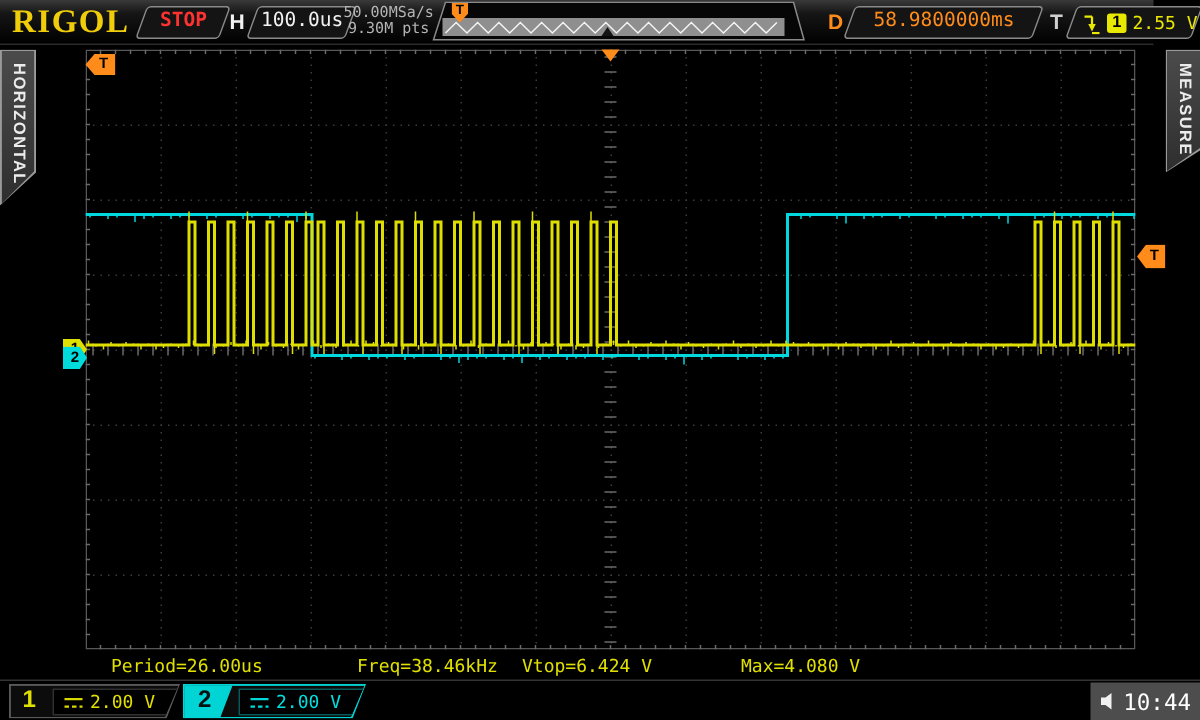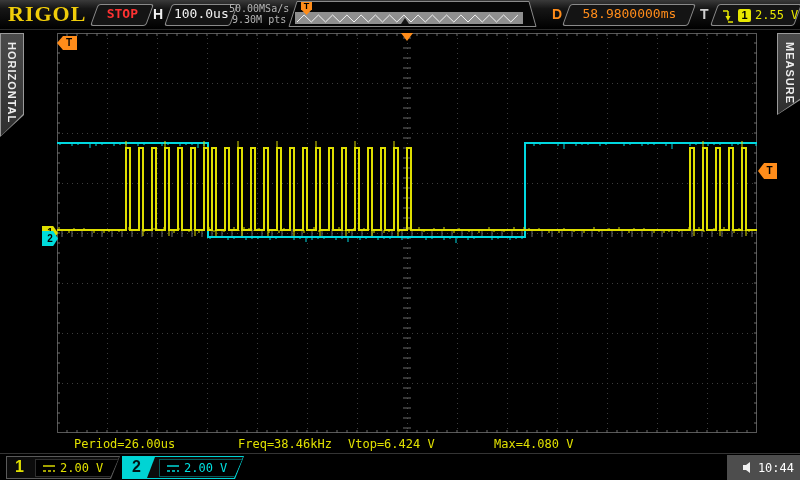--- a/index.html
+++ b/index.html
@@ -2,21 +2,21 @@
 <html><head>
 <meta charset="utf-8">
 <style>
   html,body{margin:0;padding:0;background:#000;}
   #screen{position:relative;width:800px;height:480px;background:#000;overflow:hidden;
           font-family:"Liberation Sans",sans-serif;}
 
   
   #topbar{position:absolute;left:0;top:0;width:769px;height:29px;
           background:linear-gradient(180deg,#3a3a3a 0%,#161616 30%,#000 100%);
-          border-bottom:1px solid #2b2b2b;padding-left:32px;}
+          border-bottom:1px solid #2b2b2b;}
   #logo{position:absolute;left:8px;top:1px;font-family:"Liberation Serif",serif;
         font-weight:bold;font-size:22px;color:#f0cd0a;letter-spacing:1px;}
   .badge{position:absolute;top:4px;height:20px;transform:skewX(-20deg);
          background:#141414;border:1px solid #8a8a8a;border-radius:3px;}
   .badge>span{display:block;transform:skewX(20deg);line-height:18px;text-align:center;
          font-family:"DejaVu Sans Mono",monospace;font-size:13px;white-space:nowrap;}
   .blabel{position:absolute;top:6px;font-weight:bold;font-size:14px;}
   #stop-badge span{color:#ff3232;font-weight:bold;}
   #timebase-badge span{color:#f2f2f2;}
   #delay-badge span{color:#ff8c1a;}
@@ -85,21 +85,21 @@
   .chscreen{position:absolute;top:2px;height:16px;background:#000;border:1px solid #303030;
             display:flex;align-items:center;gap:4px;padding:0 6px;box-sizing:content-box;}
   #ch1-screen{left:28px;width:72px;}
   #ch2-screen{left:36px;width:72px;border-color:#075a5a;}
   .chscale{font-size:12px;font-family:"DejaVu Sans Mono",monospace;}
   #ch1-scale{color:#e0e000;}
   #ch2-scale{color:#00e0e0;}
 
   #clockbox{position:absolute;left:727px;top:455px;width:73px;height:25px;background:#4d4d4d;
             display:flex;align-items:center;justify-content:flex-end;gap:3px;padding-right:6px;box-sizing:border-box;}
-  #clock{color:#fff;font-size:12px;font-family:"DejaVu Sans Mono",monospace;}
+  #clock{color:#fff;font-size:15px;font-family:"DejaVu Sans Mono",monospace;}
 </style>
 </head>
 <body>
 
 <div id="screen">
 
   <div id="topbar">
     <div id="logo">RIGOL</div>
 
     <div id="stop-badge" class="badge" style="left:94px;width:54px;">

